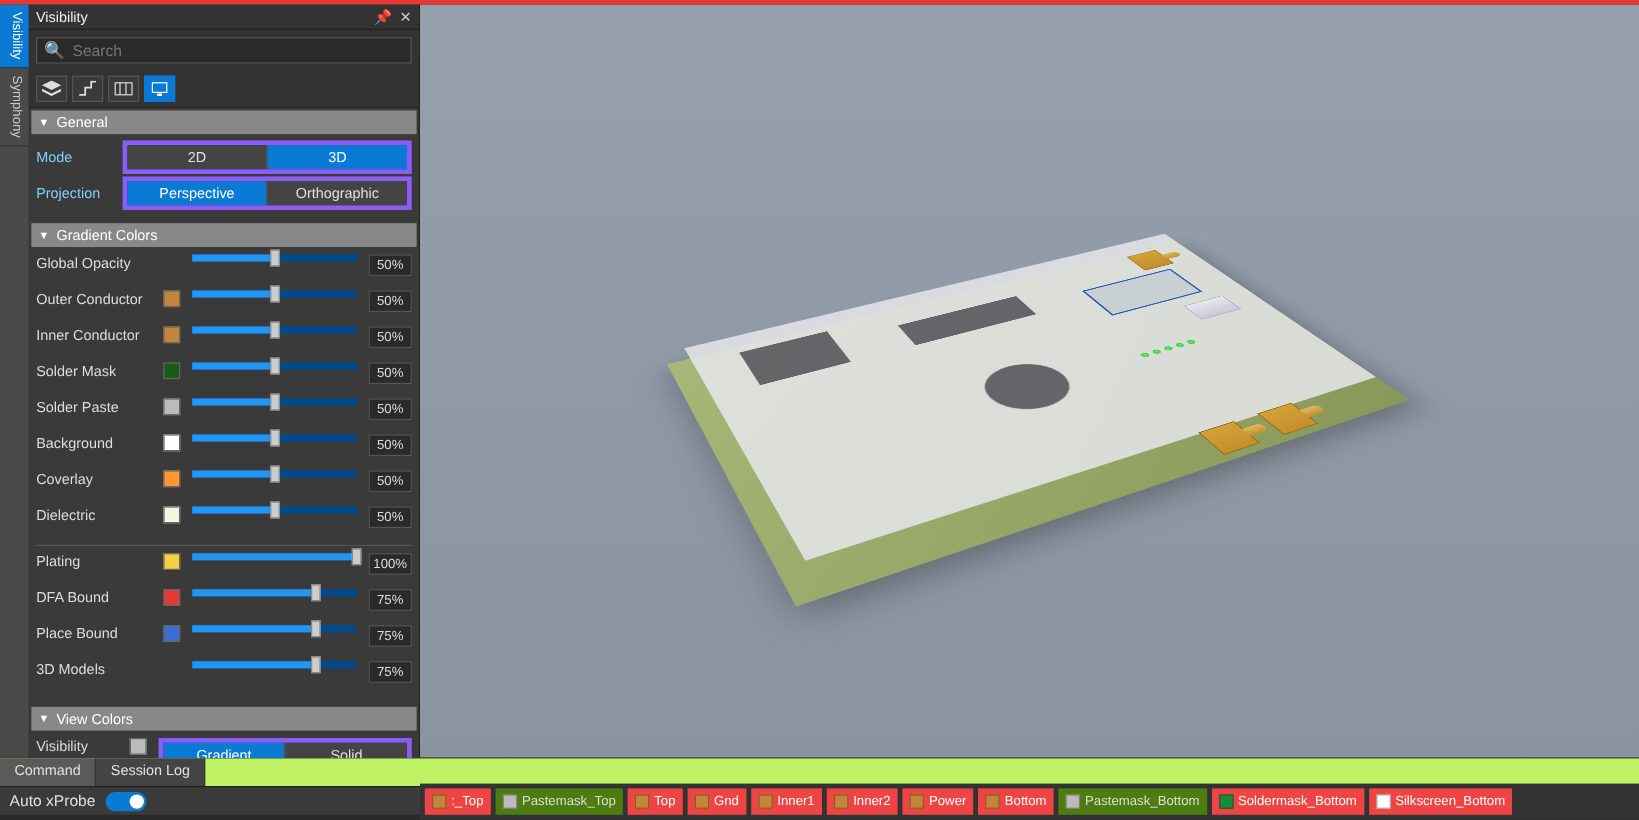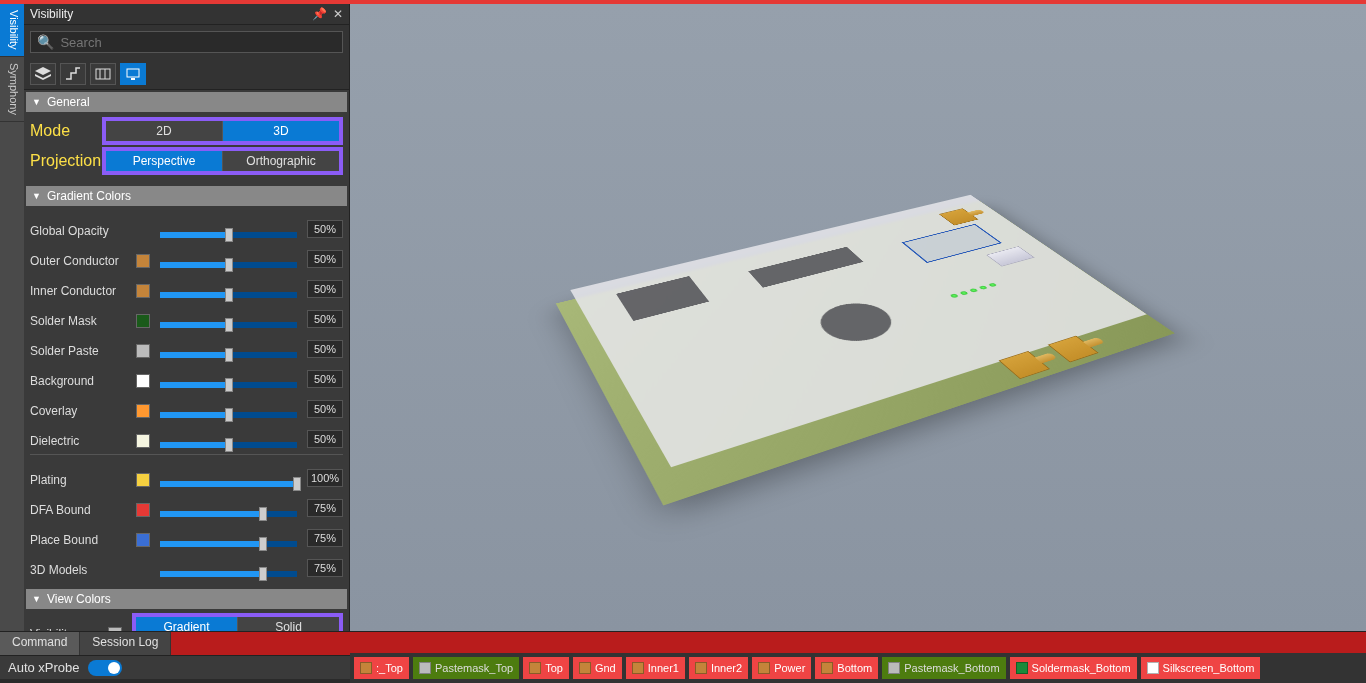--- a/index.html
+++ b/index.html
@@ -19,26 +19,26 @@
 .search-icon{color:#aaa;font-size:14px;margin-right:6px}
 .search-box input{background:none;border:none;color:#ddd;outline:none;width:100%;font-size:13px}
 .toolbar{display:flex;gap:4px;padding:4px 6px;background:#333;border-bottom:1px solid #222}
 .tool{width:26px;height:22px;display:flex;align-items:center;justify-content:center;background:#3a3a3a;border:1px solid #555;cursor:pointer;color:#ddd;font-size:13px}
 .tool.active{background:#0a7ad4;border-color:#0a7ad4}
 .scroll{overflow-y:auto;flex:1}
 .section-hdr{background:#888;height:20px;display:flex;align-items:center;padding:0 6px;color:#fff;font-size:12px;cursor:pointer;margin:2px 2px 0}
 .section-hdr .arrow{margin-right:6px;font-size:9px}
 .section-body{padding:6px 6px;background:#3a3a3a}
 .row{display:flex;align-items:center;height:26px;margin-bottom:4px}
-.row-label{width:72px;font-size:16px;color:#fde047}
+.row-label{width:72px;font-size:12px;color:#7dd3fc}
 .btn-group{display:flex;flex:1;border:4px solid #8b5cf6}
 .btn{flex:1;text-align:center;padding:3px 0;font-size:12px;background:#444;cursor:pointer;border-left:1px solid #555}
 .btn:first-child{border-left:none}
 .btn.active{background:#0a7ad4;color:#fff}
-.mat-row{display:flex;align-items:flex-end;height:26px;margin-bottom:4px}
+.mat-row{display:flex;align-items:flex-start;height:26px;margin-bottom:4px}
 .mat-label{width:106px;font-size:12px;color:#ddd}
 .swatch{width:14px;height:14px;border:1px solid #666;margin-right:10px}
 .slider{flex:1;height:6px;background:#004b8f;position:relative;margin-right:10px;cursor:pointer}
 .slider .track-fill{height:100%;background:#2196f3}
 .slider .thumb{position:absolute;top:-4px;width:8px;height:14px;background:#ccc;border:1px solid #888;transform:translateX(-4px)}
 .pct{width:36px;height:18px;background:#2a2a2a;border:1px solid #555;font-size:11px;text-align:center;line-height:16px;color:#ddd}
 .hr{height:1px;background:#555;margin:6px 0}
 .viewport{flex:1;background:linear-gradient(#96a0ac,#8a94a1);position:relative;overflow:hidden}
 .pcb{position:absolute;left:50%;top:50%;transform:translate(-50%,-50%)}
 .board-base{width:520px;height:340px;background:linear-gradient(135deg,#a8b878 0%,#98a868 50%,#889858 100%);transform:perspective(1000px) rotateX(58deg) rotateZ(-28deg);position:relative;box-shadow:0 12px 30px rgba(0,0,0,0.3)}
@@ -53,21 +53,21 @@
 .cn1{right:30px;top:8px}
 .cn2{right:88px;bottom:8px}
 .cn3{right:145px;bottom:8px}
 .usb{position:absolute;width:44px;height:30px;background:linear-gradient(180deg,#e8e8f0,#c8c8d8);right:28px;top:120px;border:1px solid #aab}
 .leds{position:absolute;right:100px;top:175px;display:flex;gap:5px}
 .led{width:7px;height:7px;border-radius:50%;background:radial-gradient(#6f6,#2a2)}
 .layer-bar{position:absolute;bottom:0;left:350px;right:0;height:30px;background:#333;display:flex;align-items:center;padding:0 4px;gap:4px;overflow:hidden}
 .layer{display:flex;align-items:center;height:22px;padding:0 6px;font-size:11px;cursor:pointer;background:#ef4444;color:#fff}
 .layer.inactive{background:#4d7c0f;color:#ddd}
 .layer .sw{width:12px;height:12px;margin-right:4px;border:1px solid rgba(0,0,0,0.3)}
-.bottom-tabs{height:24px;background:#b91c1c;display:flex;border-top:1px solid #222}
+.bottom-tabs{height:24px;background:#bef264;display:flex;border-top:1px solid #222}
 .btab{padding:3px 12px;font-size:12px;background:#444;cursor:pointer;border-right:1px solid #333}
 .btab.active{background:#5a5a5a}
 .status{height:24px;background:#3a3a3a;display:flex;align-items:center;padding:0 8px;justify-content:space-between;border-top:1px solid #222}
 .status-left{display:flex;align-items:center;gap:8px}
 .toggle{width:34px;height:16px;background:#0a7ad4;border-radius:8px;position:relative;cursor:pointer}
 .toggle::after{content:'';position:absolute;width:12px;height:12px;background:#fff;border-radius:50%;right:2px;top:2px}
 .status-right{display:flex;align-items:center;gap:14px;font-size:12px;color:#ddd}
 .status-right span{display:flex;align-items:center;gap:4px}
 .sicon{width:14px;height:14px;display:inline-flex;align-items:center;justify-content:center}
 </style>

